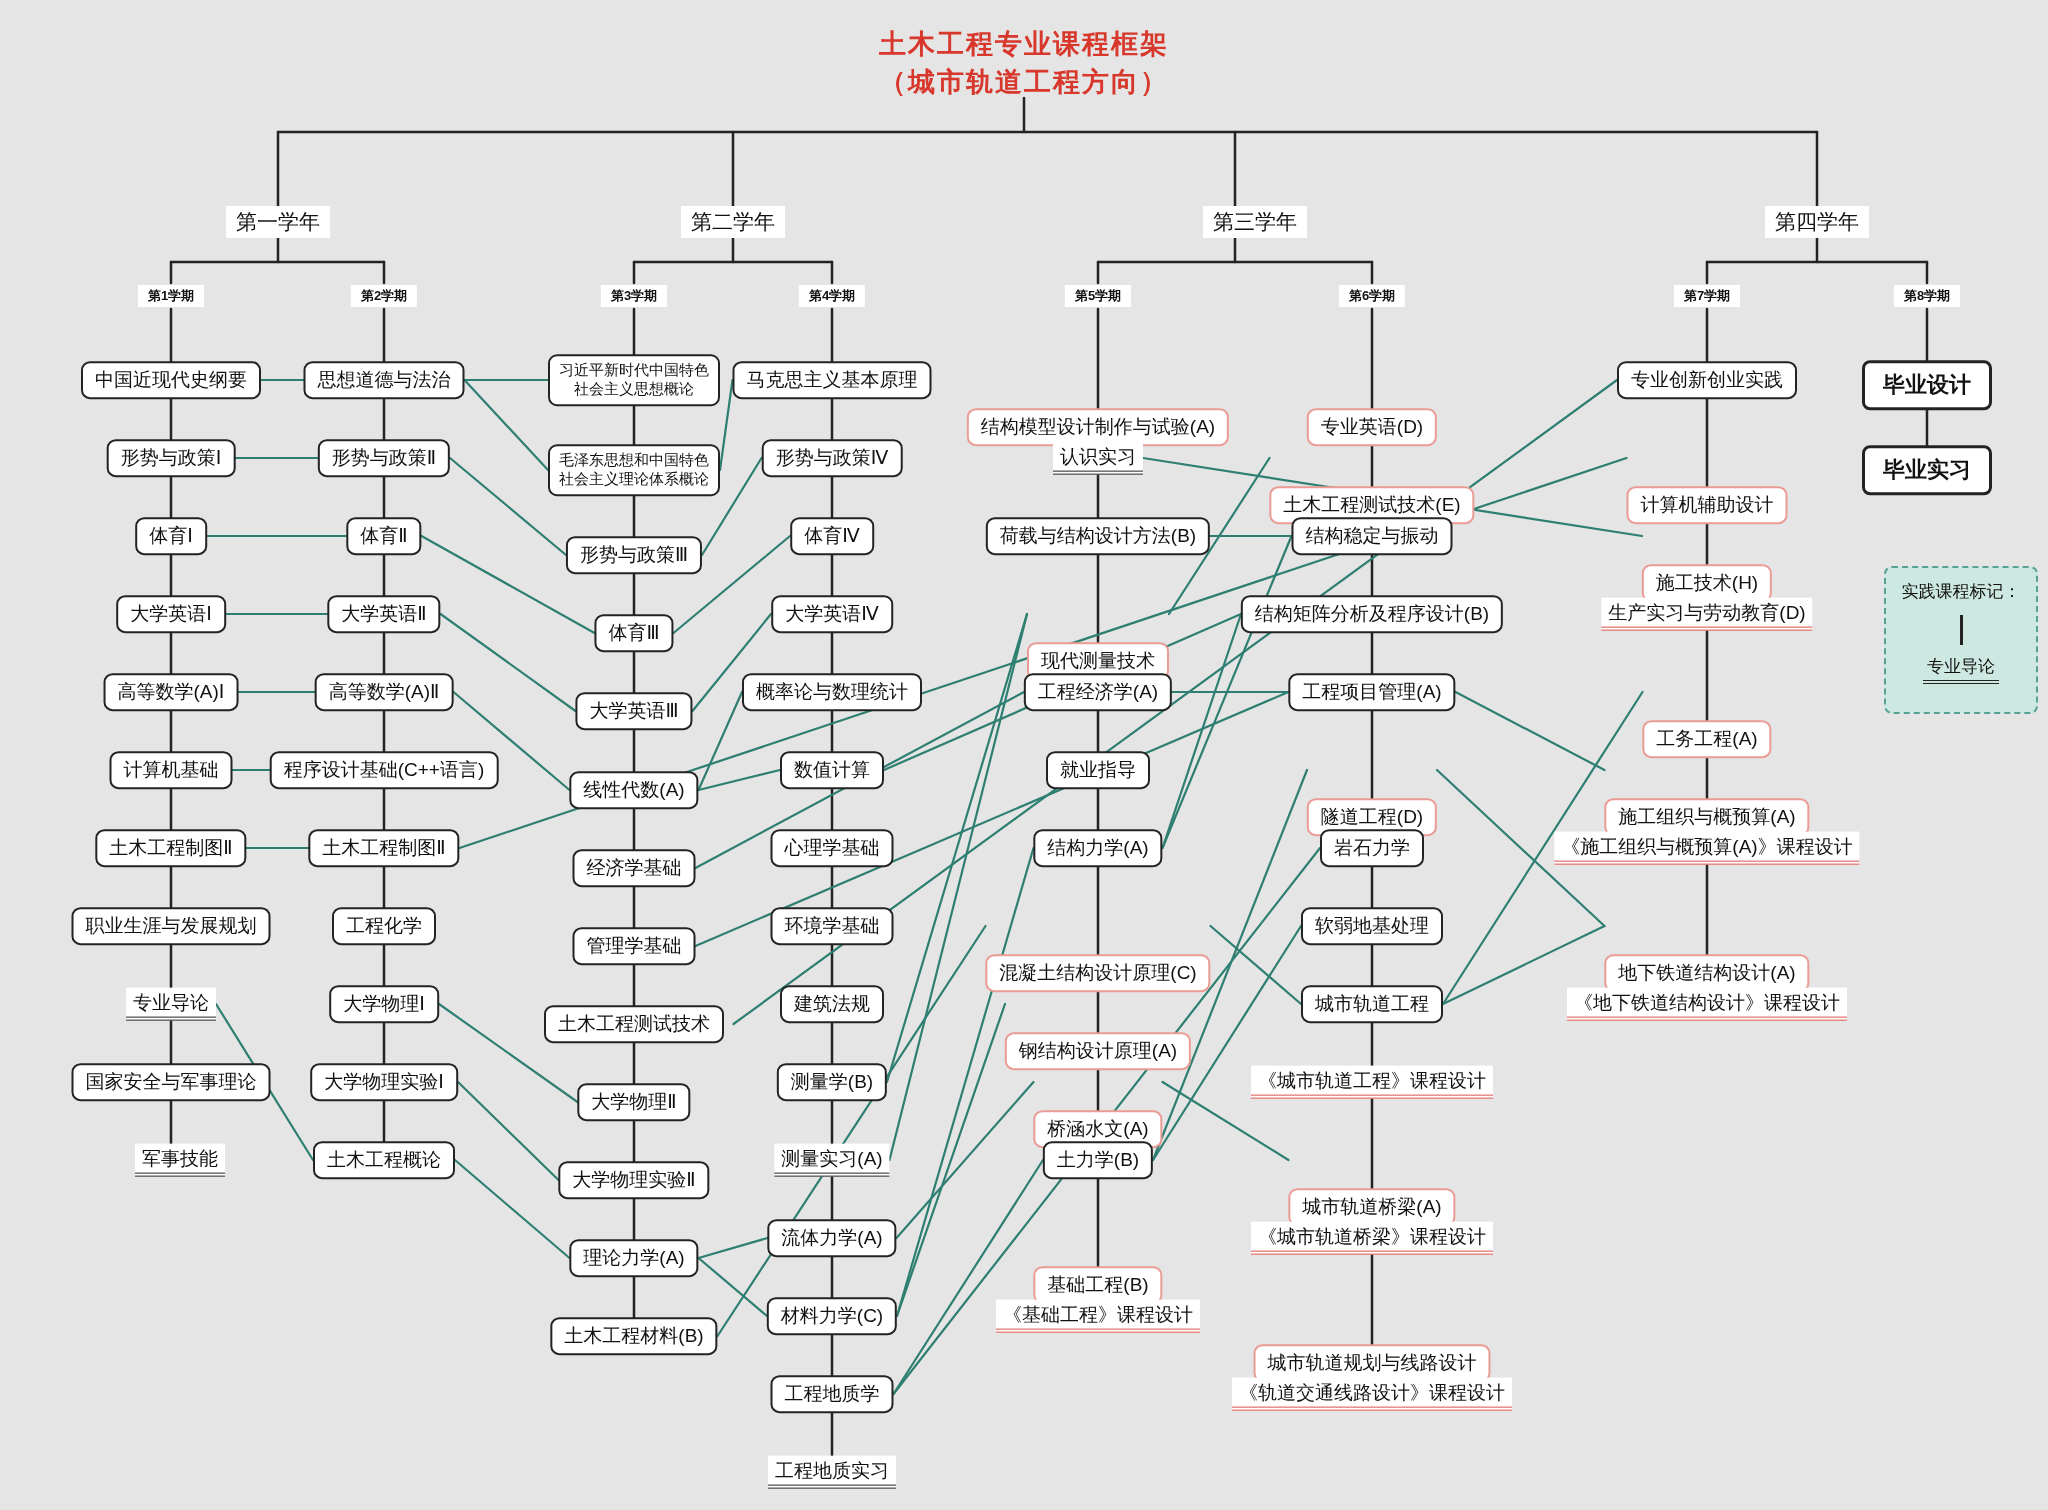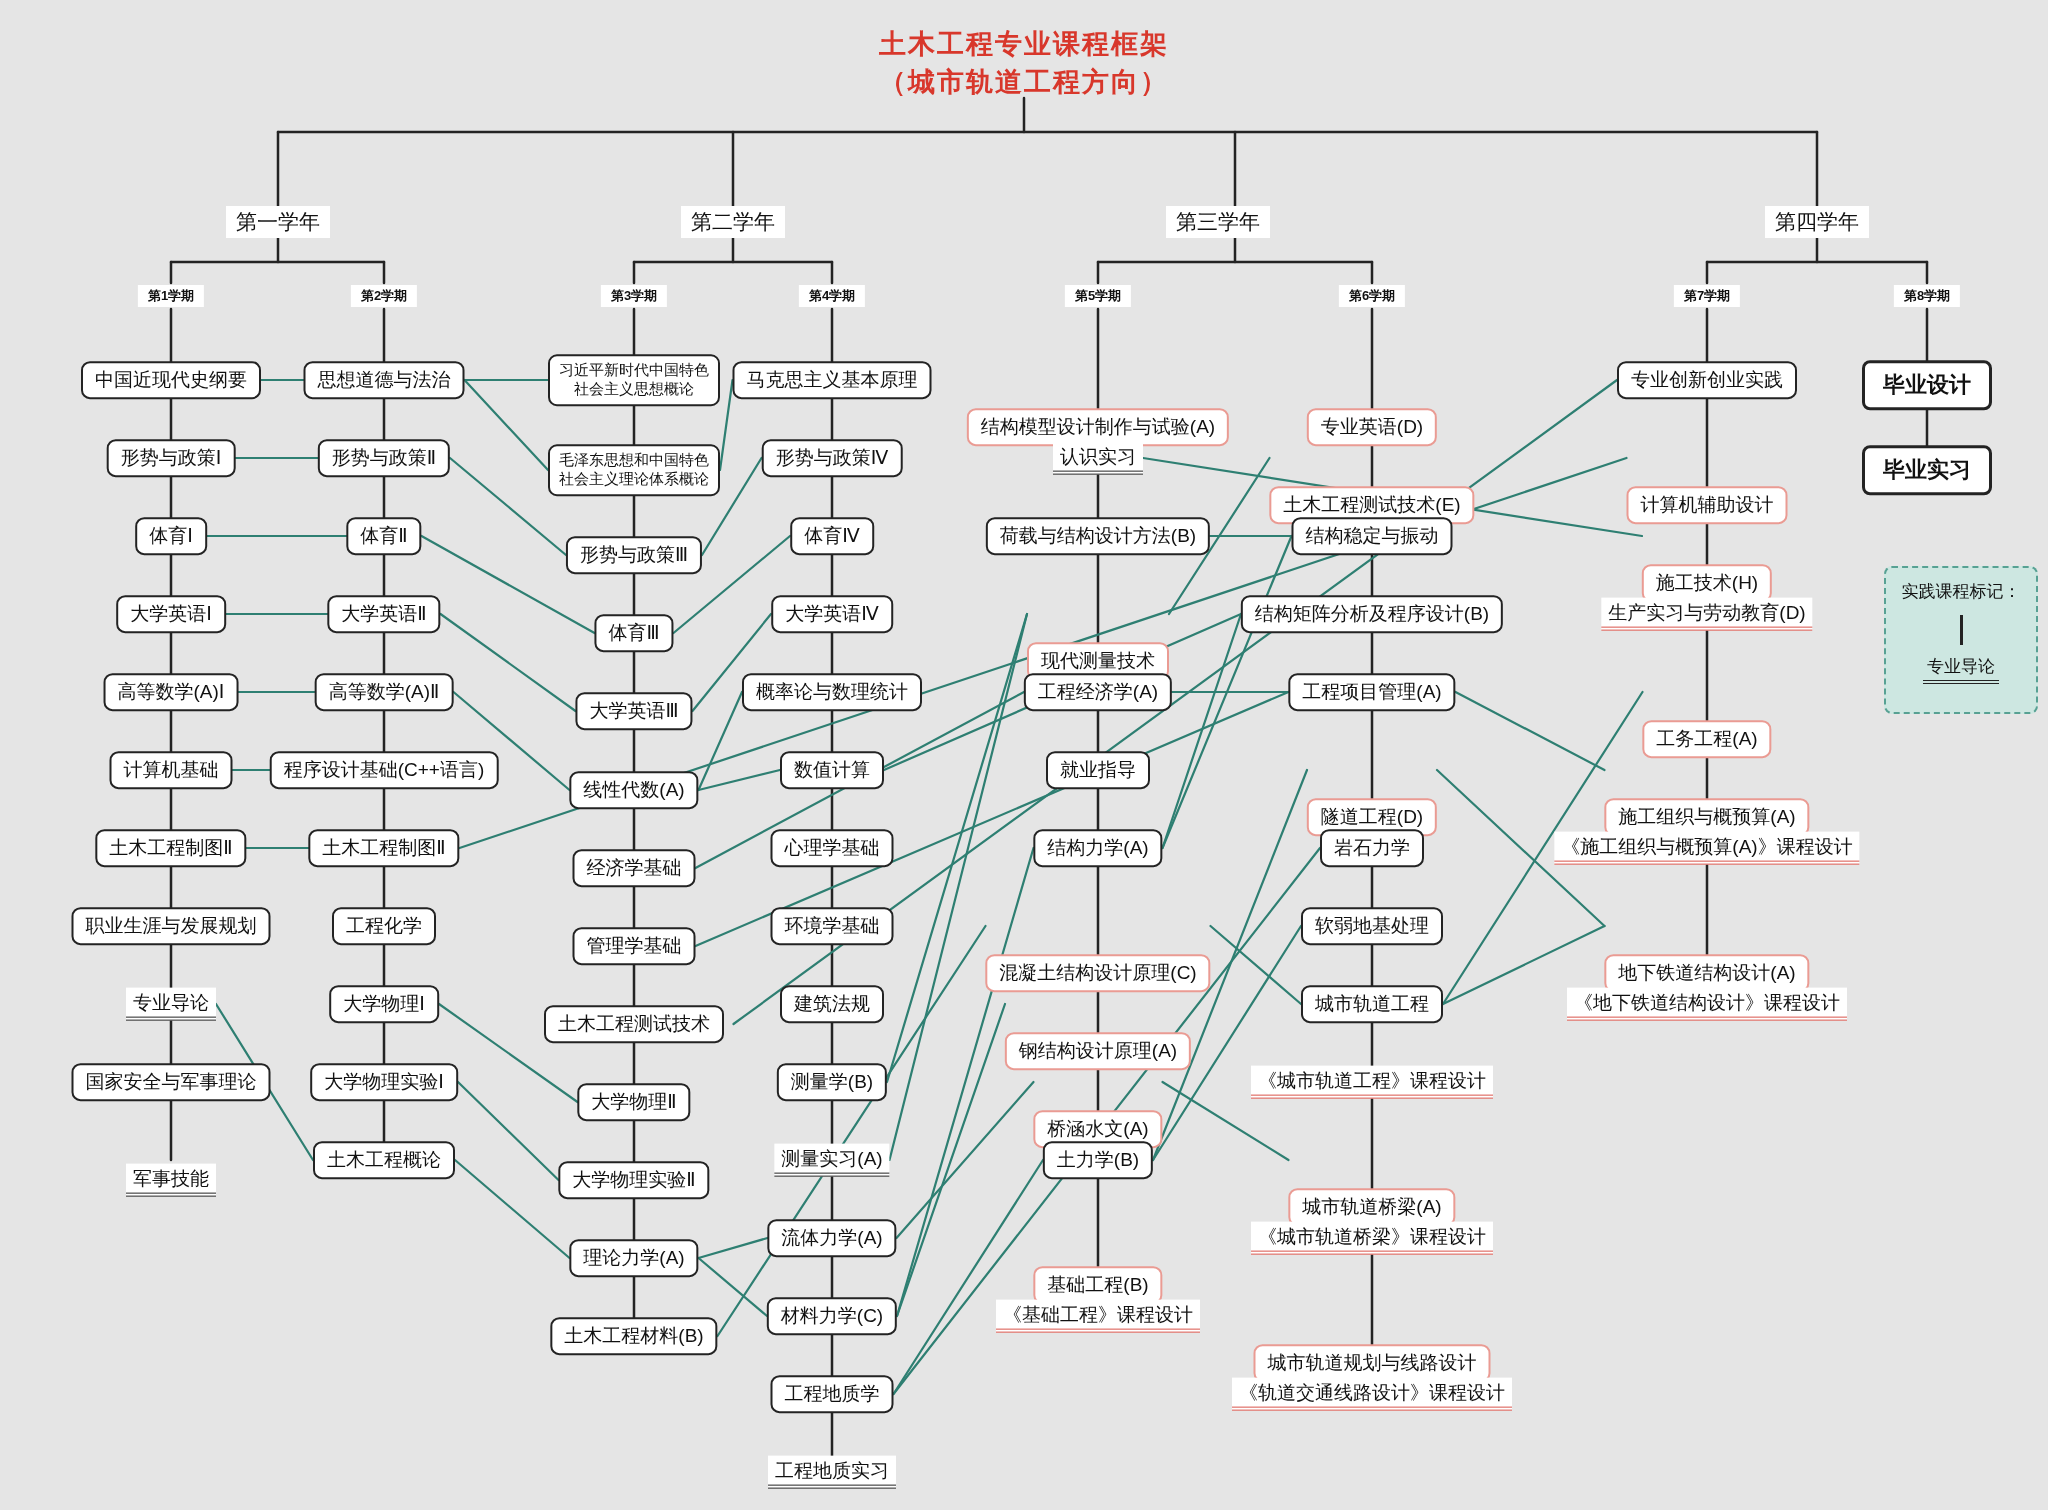--- a/index.html
+++ b/index.html
@@ -117,34 +117,34 @@
   <div class="title" style="top:26px">土木工程专业课程框架</div>
   <div class="title" style="top:64px">（城市轨道工程方向）</div>
 
   <div id="legend">
     <div class="lg-title">实践课程标记：</div>
     <div class="lg-bar"></div>
     <div class="lg-example">专业导论</div>
   </div>
 <div class="hdr year" style="left: 278px; top: 222px;">第一学年</div>
     <div class="hdr year" style="left: 733px; top: 222px;">第二学年</div>
-    <div class="hdr year" style="left: 1218px; top: 222px;">第三学年</div>
+    <div class="hdr year" style="left: 1255px; top: 222px;">第三学年</div>
     <div class="hdr year" style="left: 1817px; top: 222px;">第四学年</div>
     <div class="hdr sem" style="left: 171px; top: 296px;">第1学期</div>
     <div class="course " style="left: 171px; top: 380px;">中国近现代史纲要</div>
     <div class="course " style="left: 171px; top: 458px;">形势与政策Ⅰ</div>
     <div class="course " style="left: 171px; top: 536px;">体育Ⅰ</div>
     <div class="course " style="left: 171px; top: 614px;">大学英语Ⅰ</div>
     <div class="course " style="left: 171px; top: 692px;">高等数学(A)Ⅰ</div>
     <div class="course " style="left: 171px; top: 770px;">计算机基础</div>
     <div class="course " style="left: 171px; top: 848px;">土木工程制图Ⅱ</div>
     <div class="course " style="left: 171px; top: 926px;">职业生涯与发展规划</div>
     <div class="course ul" style="left: 171px; top: 1004px;">专业导论</div>
     <div class="course " style="left: 171px; top: 1082px;">国家安全与军事理论</div>
-    <div class="course ul" style="left: 171px; top: 1160px; margin-top: 20px;">军事技能</div>
+    <div class="course ul" style="left: 180px; top: 1160px;">军事技能</div>
     <div class="hdr sem" style="left: 384px; top: 296px;">第2学期</div>
     <div class="course " style="left: 384px; top: 380px;">思想道德与法治</div>
     <div class="course " style="left: 384px; top: 458px;">形势与政策Ⅱ</div>
     <div class="course " style="left: 384px; top: 536px;">体育Ⅱ</div>
     <div class="course " style="left: 384px; top: 614px;">大学英语Ⅱ</div>
     <div class="course " style="left: 384px; top: 692px;">高等数学(A)Ⅱ</div>
     <div class="course " style="left: 384px; top: 770px;">程序设计基础(C++语言)</div>
     <div class="course " style="left: 384px; top: 848px;">土木工程制图Ⅱ</div>
     <div class="course " style="left: 384px; top: 926px;">工程化学</div>
     <div class="course " style="left: 384px; top: 1004px;">大学物理Ⅰ</div>

